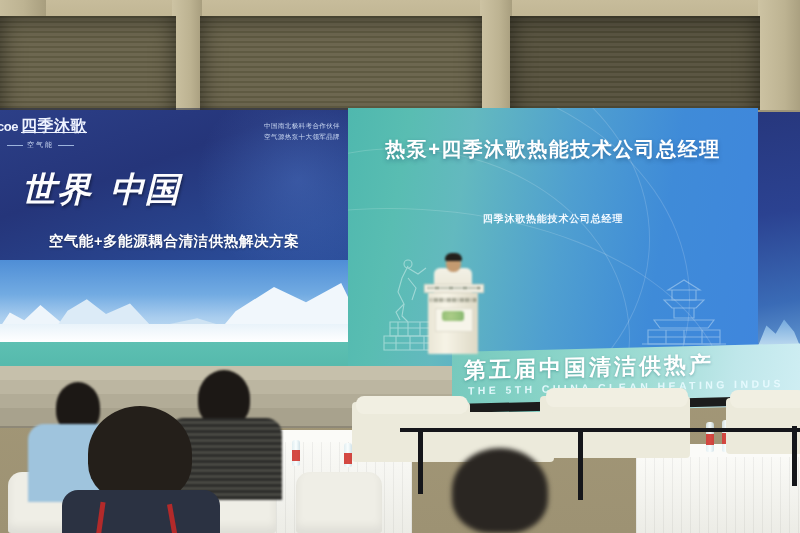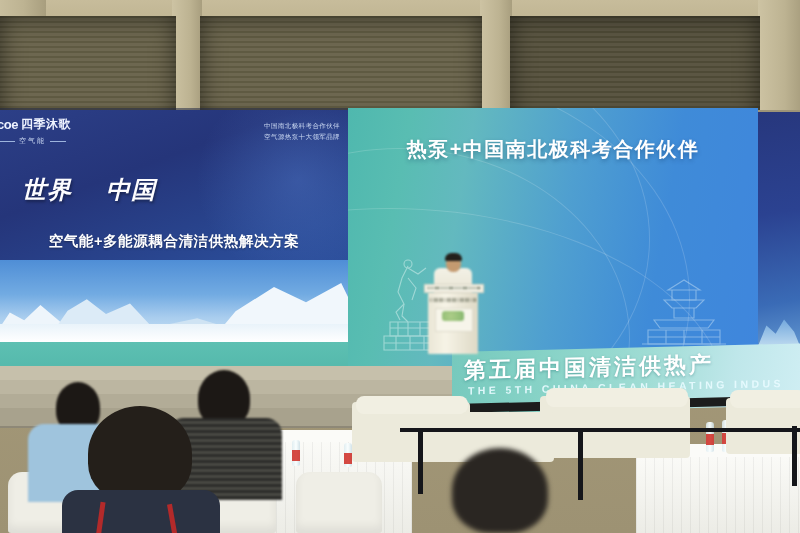--- a/index.html
+++ b/index.html
@@ -24,27 +24,27 @@
 
   
   .panel-left{position:absolute;left:0;top:2px;width:348px;height:258px;
     background:linear-gradient(160deg,#2c3f87 0%,#25357a 28%,#2a4a95 60%,#2f58a8 100%);
     box-shadow:0 0 0 2px rgba(20,28,60,.5);overflow:hidden;}
   .panel-left:before{content:"";position:absolute;right:-60px;top:-40px;width:220px;height:220px;
     border-radius:50%;background:radial-gradient(circle,rgba(90,130,210,.35),transparent 65%);}
   .logo-box{position:absolute;left:-6px;top:6px;display:flex;flex-direction:column;align-items:center;}
   .logo-row{display:flex;align-items:center;gap:3px;color:#eef3ff;font-weight:bold;}
   .logo-mark{font-size:13px;letter-spacing:-.5px;}
-  .logo-cn{font-size:12px;letter-spacing:.5px;}
+  .logo-cn{font-size:16px;letter-spacing:.5px;text-decoration:underline;}
   .logo-sub{display:flex;align-items:center;gap:4px;margin-top:3px;color:#cfdcf5;font-size:7px;letter-spacing:2px;}
   .logo-sub .ln{display:block;width:16px;height:1px;background:#9db4dd;}
   .partner{position:absolute;right:8px;top:10px;text-align:center;color:#cbd9f2;
     font-size:6.5px;line-height:1.7;letter-spacing:.4px;}
   .calli{position:absolute;left:22px;top:52px;width:300px;height:56px;display:flex;align-items:center;gap:10px;}
-  .calli span{font-family:"DejaVu Serif","Liberation Serif",serif;font-size:24px;font-weight:bold;
+  .calli span{font-family:"DejaVu Serif","Liberation Serif",serif;font-size:34px;font-weight:bold;
     font-style:italic;letter-spacing:1px;text-shadow:1px 2px 3px rgba(0,0,0,.4);}
   .c-white{color:#fdfdff;}
   .c-red{color:#e8391f;}
   .sub-left{position:absolute;left:0;right:0;top:122px;text-align:center;color:#ffffff;
     font-size:14.5px;font-weight:bold;letter-spacing:.6px;text-shadow:0 1px 2px rgba(0,0,0,.35);}
   .mountains{position:absolute;left:0;bottom:26px;width:348px;height:82px;overflow:hidden;
     background:linear-gradient(#4f8ed6 0%,#72abe2 42%,#a9cdee 70%,#cfe4f4 100%);}
   .mtn{position:absolute;bottom:0;background:#ffffff;}
   .teal-strip{position:absolute;left:0;bottom:0;width:348px;height:26px;
     background:linear-gradient(#5dc0b2,#55b9ac);}
@@ -158,21 +158,21 @@
         </div>
       </div>
 
       <div class="partner">
         <div>中国南北极科考合作伙伴</div>
         <div>空气源热泵十大领军品牌</div>
       </div>
 
       <div class="calli">
         <span class="c-white">世界</span>
-        <span class="c-white" style="margin-left:24px;">中国</span>
+        <span class="c-white" style="margin-left:8px;">中国</span>
       </div>
 
       <div class="sub-left">空气能+多能源耦合清洁供热解决方案</div>
 
       <div class="mountains">
         <div class="mtn" style="left:-10px;width:90px;height:42px;clip-path:polygon(0% 100%,22% 30%,38% 48%,56% 12%,78% 52%,100% 100%);background:#eef5fb;"></div>
         <div class="mtn" style="left:46px;width:120px;height:52px;clip-path:polygon(0% 100%,18% 40%,34% 18%,50% 46%,70% 26%,100% 100%);background:#dcebf7;"></div>
         <div class="mtn" style="left:140px;width:110px;height:34px;clip-path:polygon(0% 100%,26% 48%,52% 30%,76% 54%,100% 100%);background:#cfe3f3;"></div>
         <div class="mtn" style="left:210px;width:160px;height:64px;clip-path:polygon(0% 100%,16% 52%,40% 14%,60% 38%,82% 8%,100% 100%);background:#f1f7fc;"></div>
         <div class="mtn" style="left:0px;width:348px;height:18px;background:linear-gradient(#e9f3fa,#ffffff);"></div>
@@ -180,21 +180,22 @@
 
       <div class="teal-strip"></div>
     </div>
 
     <div class="panel-main">
       <div class="swoosh" style="left:-220px;top:-80px;width:520px;height:420px;"></div>
       <div class="swoosh" style="left:-260px;top:-40px;width:600px;height:460px;"></div>
       <div class="swoosh" style="left:-180px;top:40px;width:460px;height:380px;"></div>
       <div class="swoosh" style="left:-300px;top:100px;width:680px;height:400px;"></div>
 
-      <div class="main-title">热泵+中国南北极科考合作伙伴</div>
+      <div class="main-title">热泵+四季沐歌热能技术公司总经理</div>
+      <div class="main-role">四季沐歌热能技术公司总经理</div>
 
       <svg class="statue" viewBox="0 0 62 95" fill="none" stroke="#dff4f2" stroke-width="1.1">
         <path d="M30 8 L24 20 L20 34 L26 46 L24 58 L30 64"></path>
         <path d="M30 10 L40 16 L48 10"></path>
         <path d="M30 20 L38 30 L34 42"></path>
         <path d="M26 46 L18 54 L22 62"></path>
         <circle cx="30" cy="6" r="4"></circle>
         <path d="M12 64 H52 V78 H12 Z"></path>
         <path d="M12 70 H52 M20 64 V78 M30 64 V78 M42 64 V78"></path>
         <path d="M6 78 H58 V92 H6 Z"></path>

